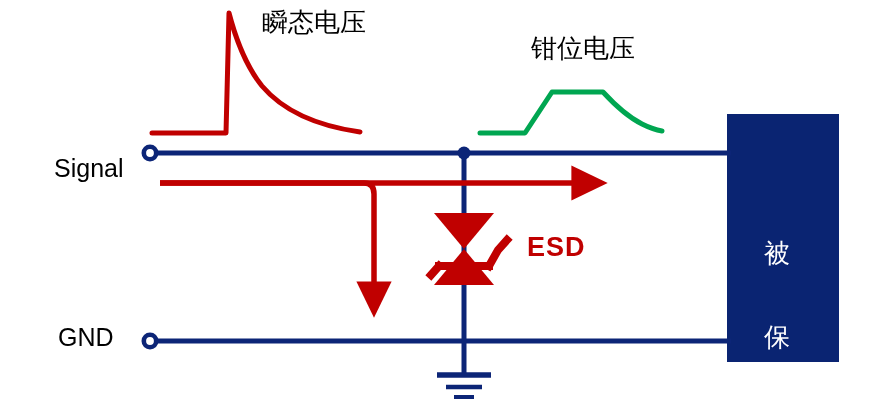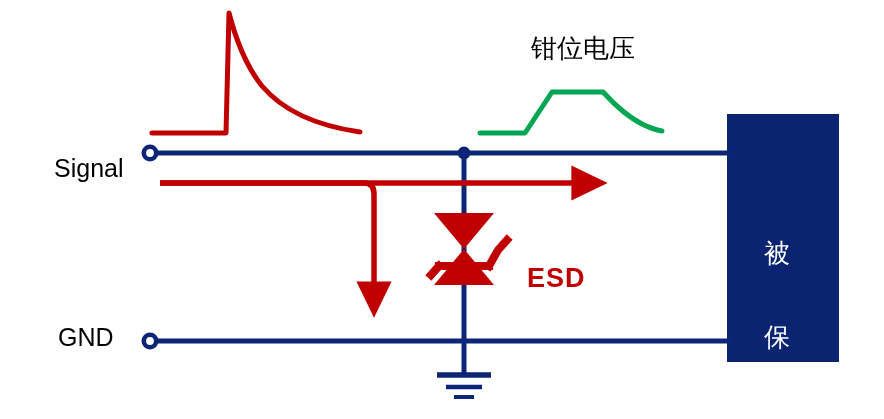--- a/index.html
+++ b/index.html
@@ -52,21 +52,20 @@
     font-size: 26px;
     color: #000000;
   }
   #label-esd {
     left: 527px;
     top: 234px;
     font-size: 27px;
     font-weight: bold;
     color: #C00000;
     letter-spacing: 1px;
-    margin-top: 31px;
   }
   #label-protected-circuit {
     left: 762px;
     top: 183px;
     font-size: 26px;
     color: #ffffff;
     line-height: 1.08;
     text-align: center;
     width: 30px;
   }
@@ -124,20 +123,21 @@
 
     <line x1="160" y1="183" x2="578" y2="183" stroke="#C00000" stroke-width="5.5" marker-end="url(#arrow-right)"></line>
 
     <path d="M160,183 L364,183 C371,183 374,187 374,194 L374,288" fill="none" stroke="#C00000" stroke-width="5.5" stroke-linecap="butt" marker-end="url(#arrow-down)"></path>
   </svg>
 
   <div class="txt" id="label-signal">Signal</div>
 
   <div class="txt" id="label-gnd">GND</div>
 
+  <div class="txt" id="label-transient">瞬态电压</div>
 
   <div class="txt" id="label-clamp">钳位电压</div>
 
   <div class="txt" id="label-esd">ESD</div>
 
   <div class="txt" id="label-protected-circuit">
     <span>被</span>
     <span>保</span>
     <span>护</span>
     

